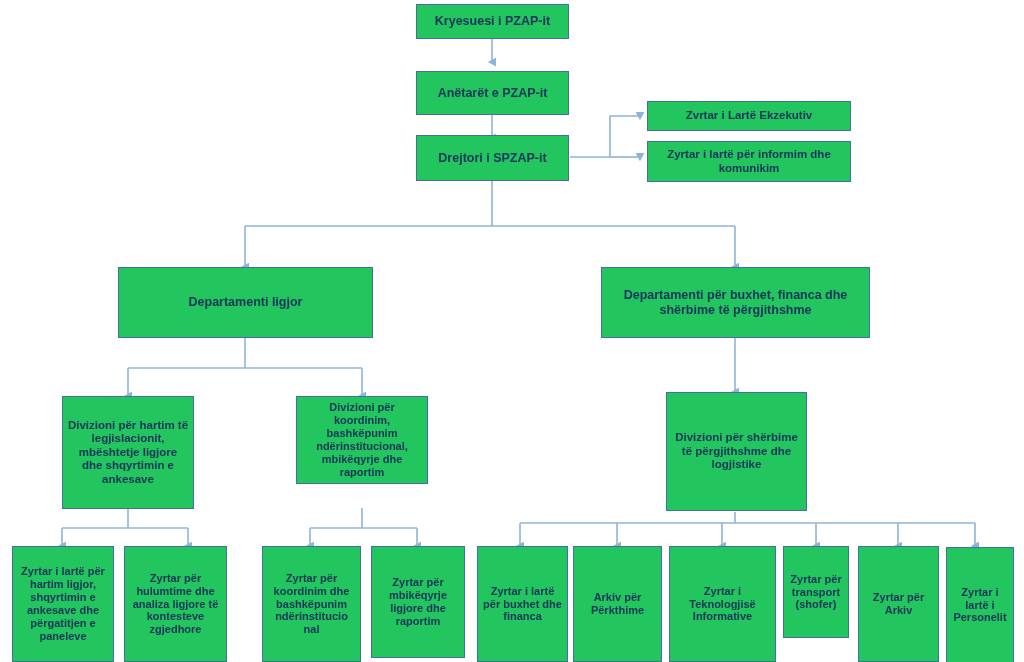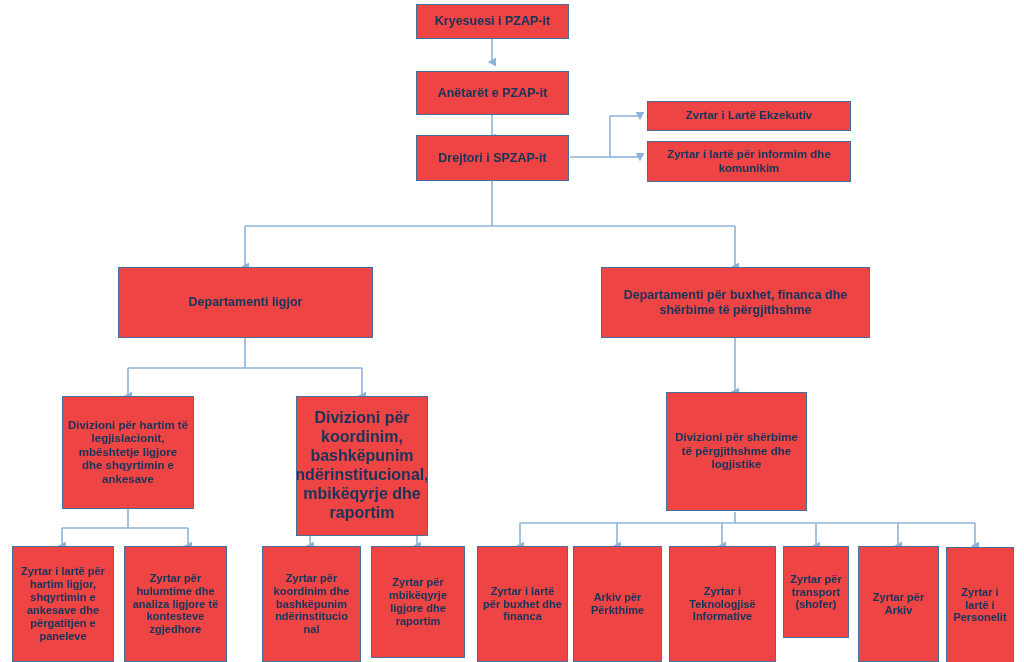--- a/index.html
+++ b/index.html
@@ -9,21 +9,21 @@
     font-family:"Liberation Sans", sans-serif;
     overflow:hidden;
     position:relative;
   }
   #chart{
     position:absolute;left:0;top:0;width:1024px;height:662px;
   }
   .node{
     position:absolute;
     box-sizing:border-box;
-    background:#ef4444;
+    background:#22c55e;
     border:1px solid #41719c;
     color:#16355b;
     font-weight:bold;
     display:flex;
     align-items:center;
     justify-content:center;
     text-align:center;
     line-height:1.18;
     padding:2px 4px;
     overflow:hidden;
@@ -96,21 +96,21 @@
   <div class="node" style="left:647px;top:101px;width:204px;height:30px;font-size:11.5px;">Zvrtar i Lartë Ekzekutiv</div>
 
   <div class="node" style="left:647px;top:141px;width:204px;height:41px;font-size:11.5px;">Zyrtar i lartë për informim dhe komunikim</div>
 
   <div class="node" style="left:118px;top:267px;width:255px;height:71px;font-size:12.5px;">Departamenti ligjor</div>
 
   <div class="node" style="left:601px;top:267px;width:269px;height:71px;font-size:12.5px;">Departamenti për buxhet, financa dhe shërbime të përgjithshme</div>
 
   <div class="node" style="left:62px;top:396px;width:132px;height:113px;font-size:11.5px;">Divizioni për hartim të legjislacionit, mbështetje ligjore dhe shqyrtimin e ankesave</div>
 
-  <div class="node" style="left:296px;top:396px;width:132px;height:140px;font-size:16px;">Divizioni për koordinim, bashkëpunim ndërinstitucional, mbikëqyrje dhe raportim</div>
+  <div class="node" style="left:296px;top:396px;width:132px;height:88px;font-size:11px;">Divizioni për koordinim, bashkëpunim ndërinstitucional, mbikëqyrje dhe raportim</div>
 
   <div class="node" style="left:666px;top:392px;width:141px;height:119px;font-size:11.5px;">Divizioni për shërbime të përgjithshme dhe logjistike</div>
 
   <div class="node" style="left:12px;top:546px;width:102px;height:116px;font-size:11px;">Zyrtar i lartë për hartim ligjor, shqyrtimin  e ankesave dhe përgatitjen e paneleve</div>
 
   <div class="node" style="left:262px;top:546px;width:99px;height:116px;font-size:11px;">Zyrtar për koordinim dhe bashkëpunim ndërinstitucio nal</div>
 
   <div class="node" style="left:124px;top:546px;width:103px;height:116px;font-size:11px;">Zyrtar për hulumtime dhe analiza ligjore të kontesteve zgjedhore</div>
 
   <div class="node" style="left:371px;top:546px;width:94px;height:112px;font-size:11px;">Zyrtar për mbikëqyrje ligjore dhe raportim</div>

